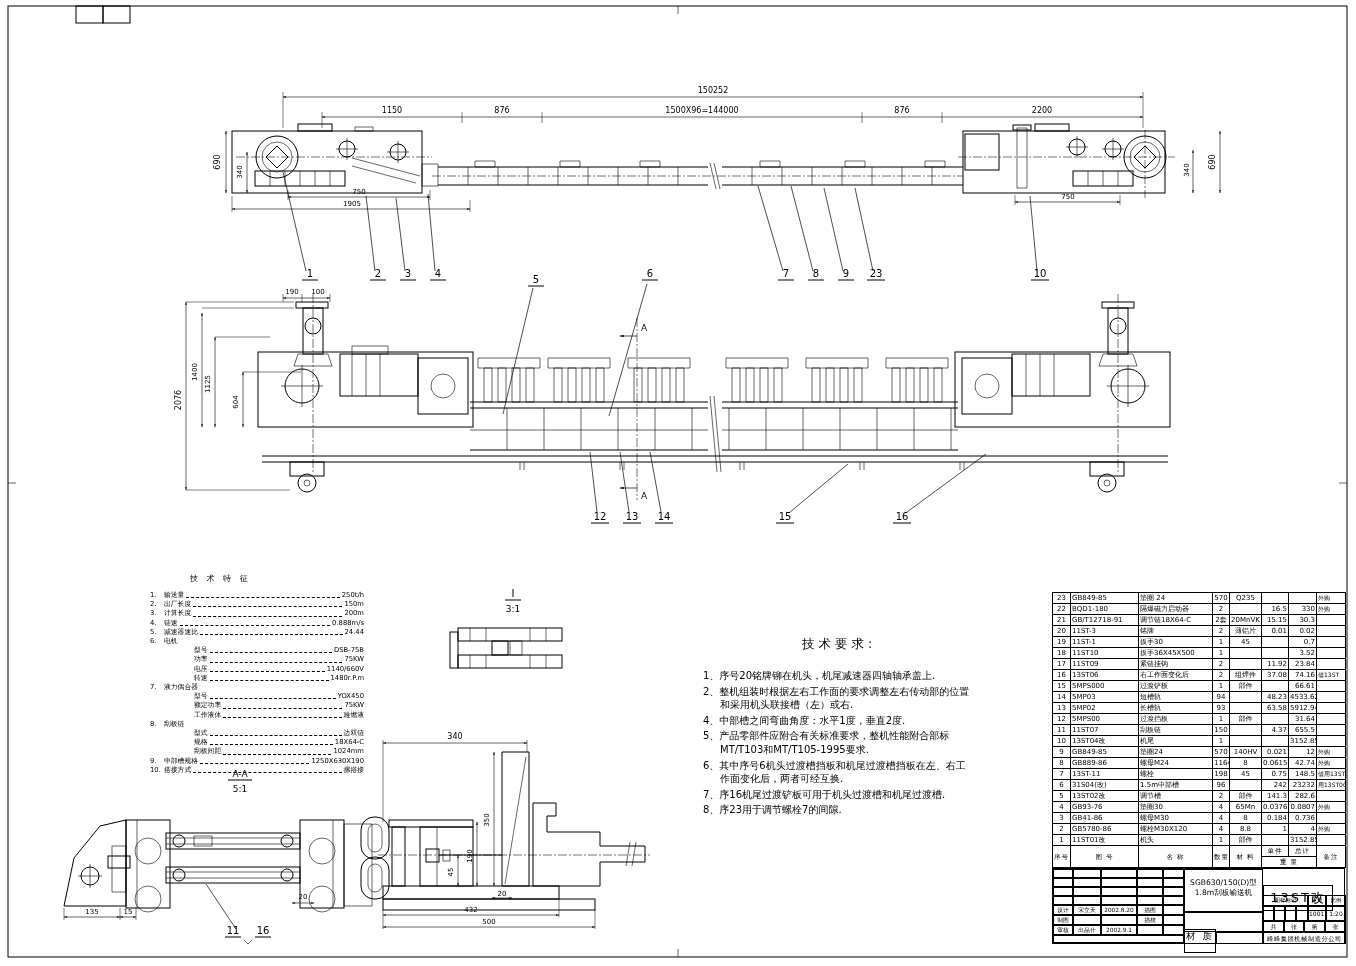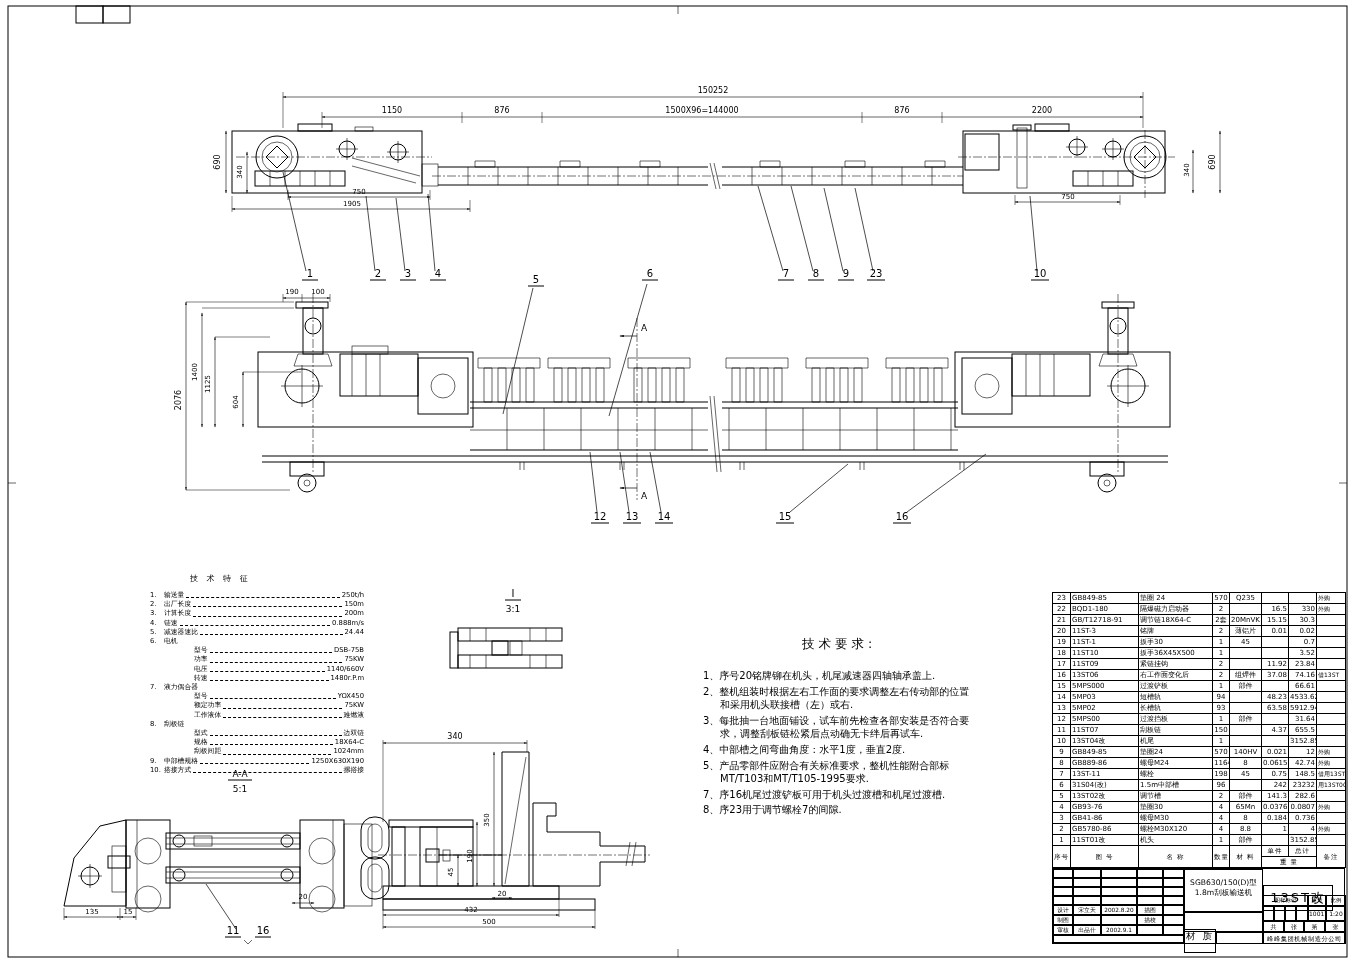--- a/index.html
+++ b/index.html
@@ -474,23 +474,23 @@
           <span class="tf-val">摞搭接</span>
         </div>
       </div>
 </div>
 
 <div class="req">
   <div class="req-title">技术要求:</div>
   <div id="req-list">
         <div class="req-item">1、序号20铭牌铆在机头，机尾减速器四轴轴承盖上.</div>
         <div class="req-item">2、整机组装时根据左右工作面的要求调整左右传动部的位置和采用机头联接槽（左）或右.</div>
-        <div class="req-item">3、每批抽一台地面铺设，试车前先检查各部安装是否符合要求，调整刮板链松紧后点动确无卡绊后再试车.</div>
         <div class="req-item">4、中部槽之间弯曲角度：水平1度，垂直2度.</div>
         <div class="req-item">5、产品零部件应附合有关标准要求，整机性能附合部标MT/T103和MT/T105-1995要求.</div>
+        <div class="req-item">6、其中序号6机头过渡槽挡板和机尾过渡槽挡板在左、右工作面变化后，两者可经互换.</div>
         <div class="req-item">7、序16机尾过渡铲板可用于机头过渡槽和机尾过渡槽.</div>
         <div class="req-item">8、序23用于调节螺栓7的间隙.</div>
       </div>
 </div>
 
 <div class="bom">
   <table>
     <colgroup>
       <col style="width:18px">
           <col style="width:68px">

